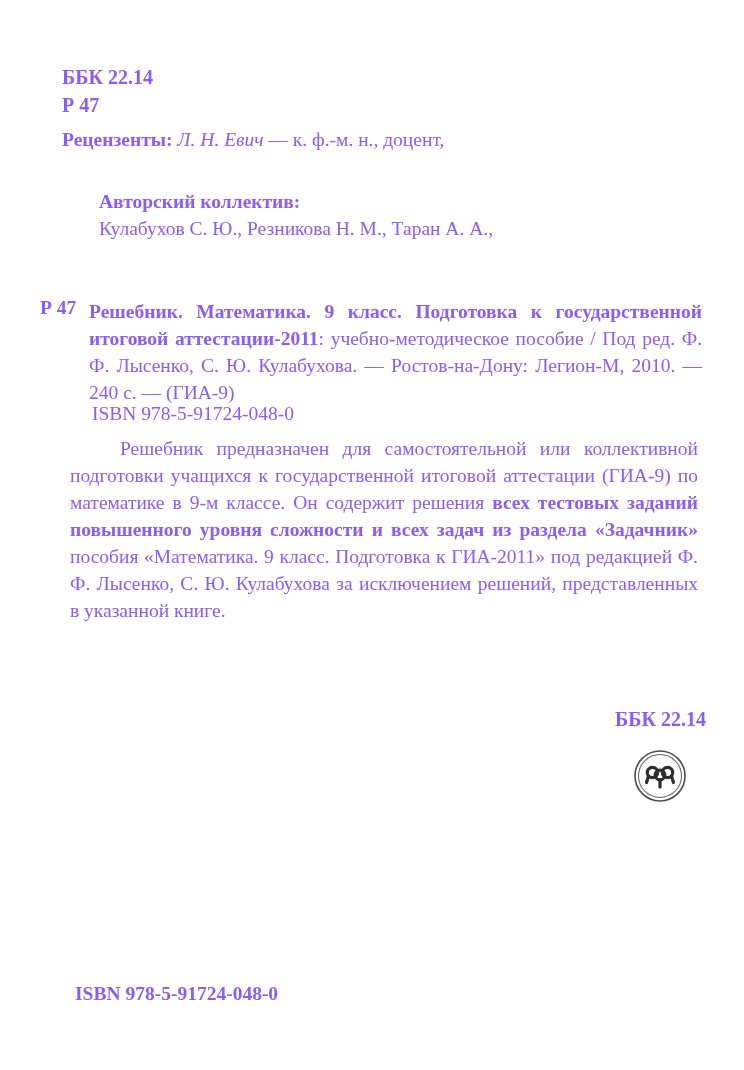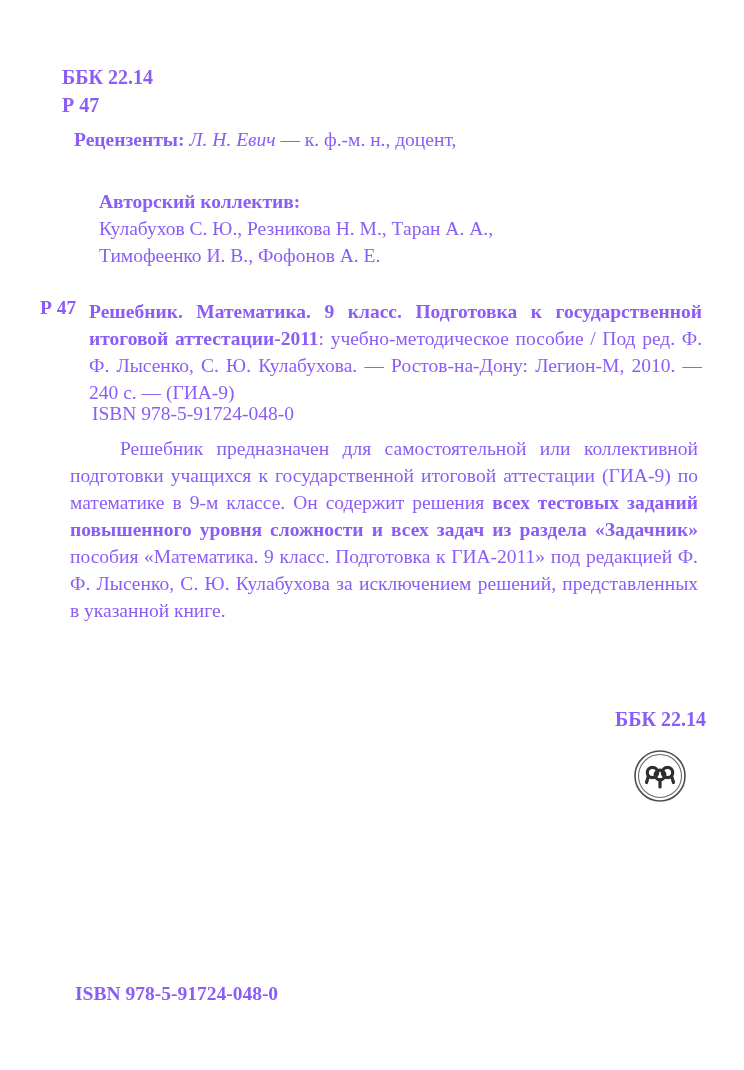--- a/index.html
+++ b/index.html
@@ -29,21 +29,20 @@
     font-weight: bold;
     font-size: 20px;
     line-height: 28px;
   }
 
   .reviewers {
     position: absolute;
     left: 62px;
     top: 126px;
     width: 620px;
-    margin-left: 12px;
   }
   .reviewers .line2 {
     padding-left: 104px;
   }
 
   .authors {
     position: absolute;
     left: 99px;
     top: 188px;
     width: 580px;
@@ -123,21 +122,20 @@
     <div>Р 47</div>
   </div>
 
   <div class="reviewers">
     <div class="line1"><span class="b">Рецензенты: </span><span class="i">Л. Н. Евич</span><span> — к. ф.-м. н., доцент,</span></div>
   </div>
 
   <div class="authors">
     <div class="b">Авторский коллектив:</div>
     <div>Кулабухов С. Ю., Резникова Н. М., Таран А. А.,</div>
-    <div>Тимофеенко И. В., Фофонов А. Е.</div>
   </div>
 
   <div class="bib">
     <span class="bib-code">Р 47</span>
     <p class="bib-text"><span class="b">Решебник. Математика. 9 класс. Подготовка к государственной итоговой аттестации-2011</span><span>: учебно-методическое пособие / Под ред. Ф. Ф. Лысенко, С. Ю. Кулабухова. — Ростов-на-Дону: Легион-М, 2010. — 240 с. — (ГИА-9)</span></p>
   </div>
 
   <div class="isbn-top">ISBN 978-5-91724-048-0</div>
 
   <div class="annotation">

